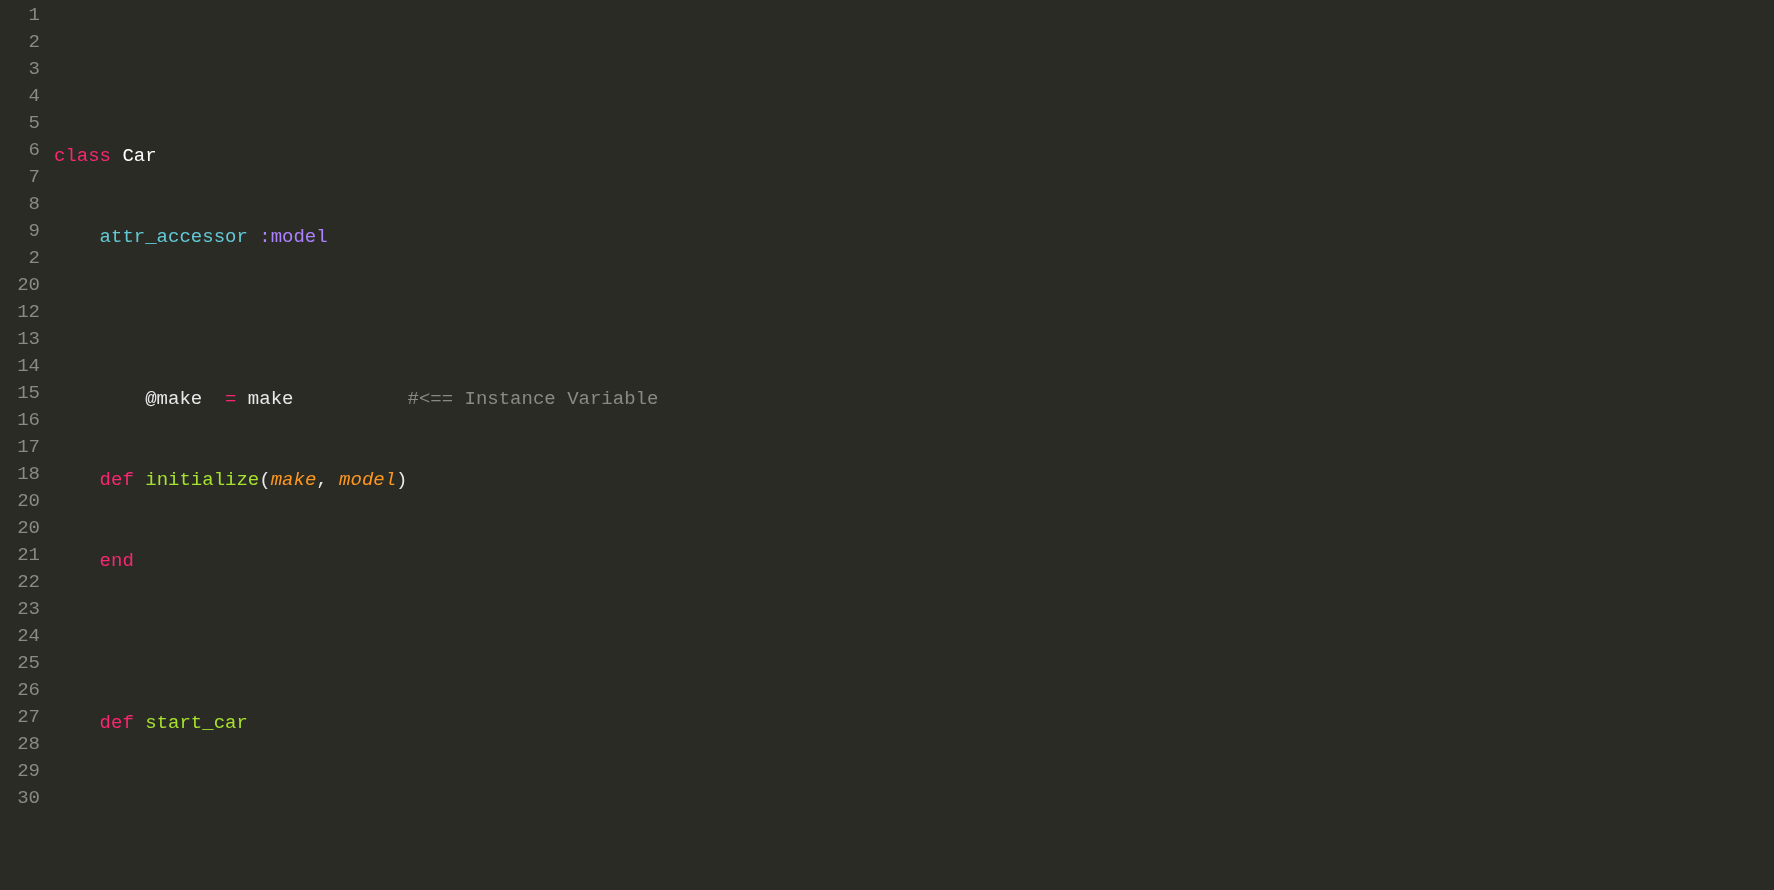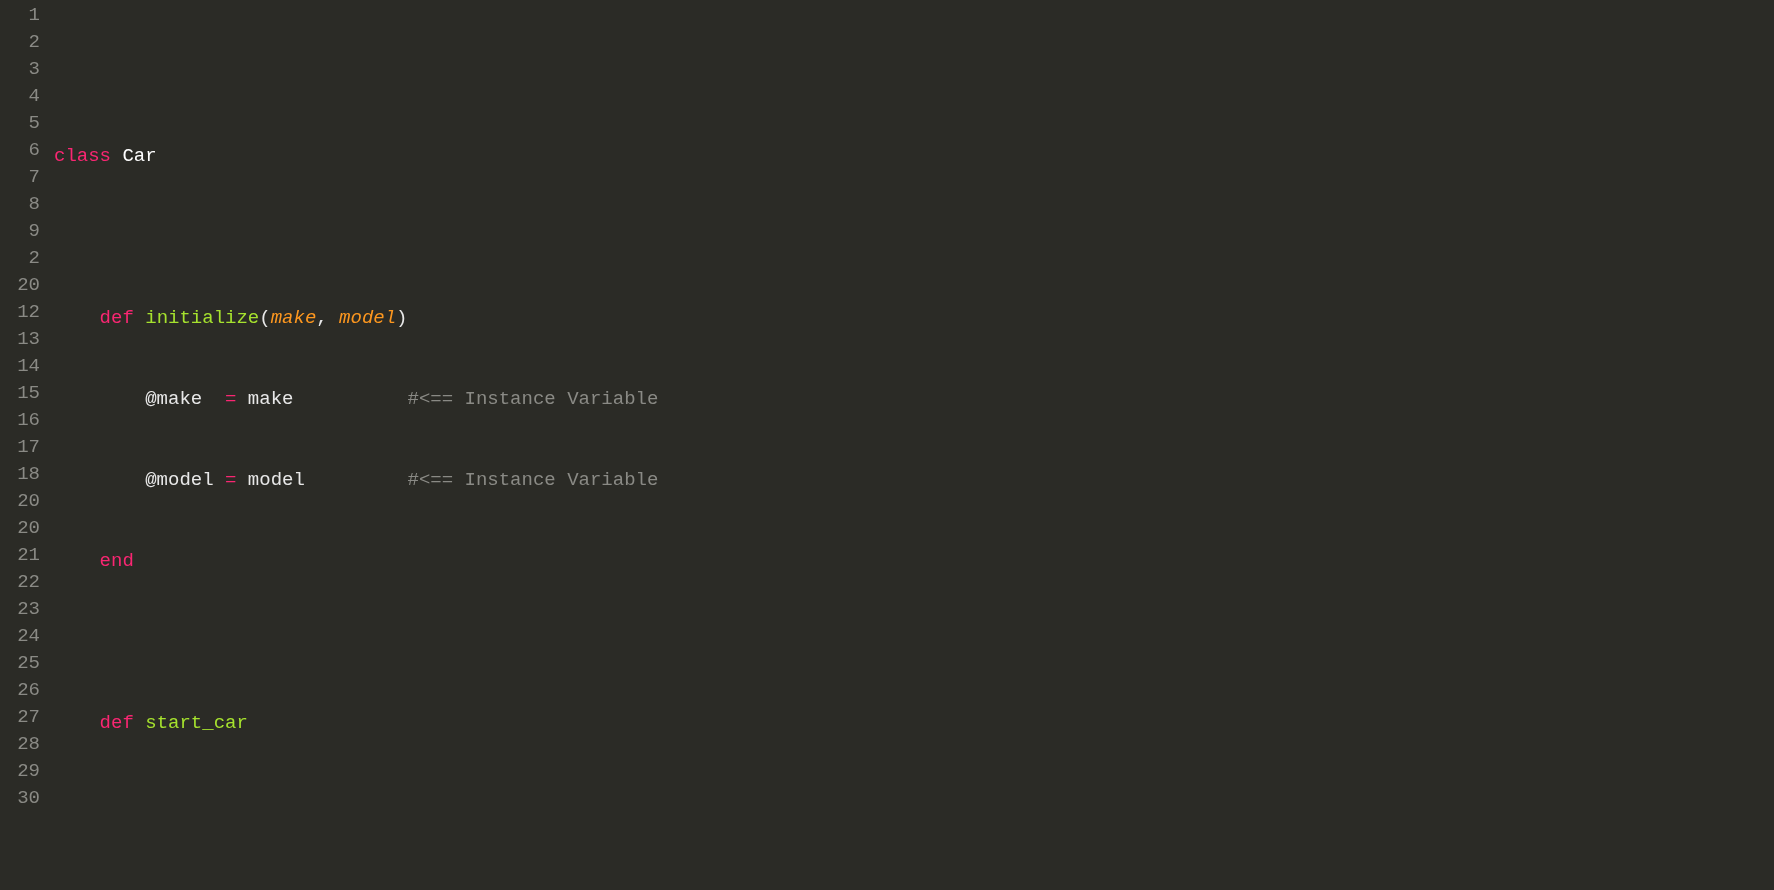--- a/index.html
+++ b/index.html
@@ -77,24 +77,24 @@
       <div>25</div>
       <div>26</div>
       <div>27</div>
       <div>28</div>
       <div>29</div>
       <div>30</div>
     </div>
   <div class="code">
     <div class="line"></div>
     <div class="line"><span class="kw-class">class</span> <span class="classname">Car</span></div>
+    <div class="line">    <span class="attr">attr_accessor</span> <span class="sym">:model</span></div>
     <div class="line"></div>
+    <div class="line">        <span class="plain">@make</span>  <span class="op">=</span> <span class="plain">make</span>          <span class="comment">#&lt;== Instance Variable</span></div>
     <div class="line">    <span class="kw-def">def</span> <span class="fn">initialize</span><span class="plain">(</span><span class="param">make</span><span class="plain">,</span> <span class="param">model</span><span class="plain">)</span></div>
-    <div class="line">        <span class="plain">@make</span>  <span class="op">=</span> <span class="plain">make</span>          <span class="comment">#&lt;== Instance Variable</span></div>
-    <div class="line">        <span class="plain">@model</span> <span class="op">=</span> <span class="plain">model</span>         <span class="comment">#&lt;== Instance Variable</span></div>
     <div class="line">    <span class="kw-end">end</span></div>
     <div class="line"></div>
     <div class="line">    <span class="kw-def">def</span> <span class="fn">start_car</span></div>
     
     
     
     
     
     
     

